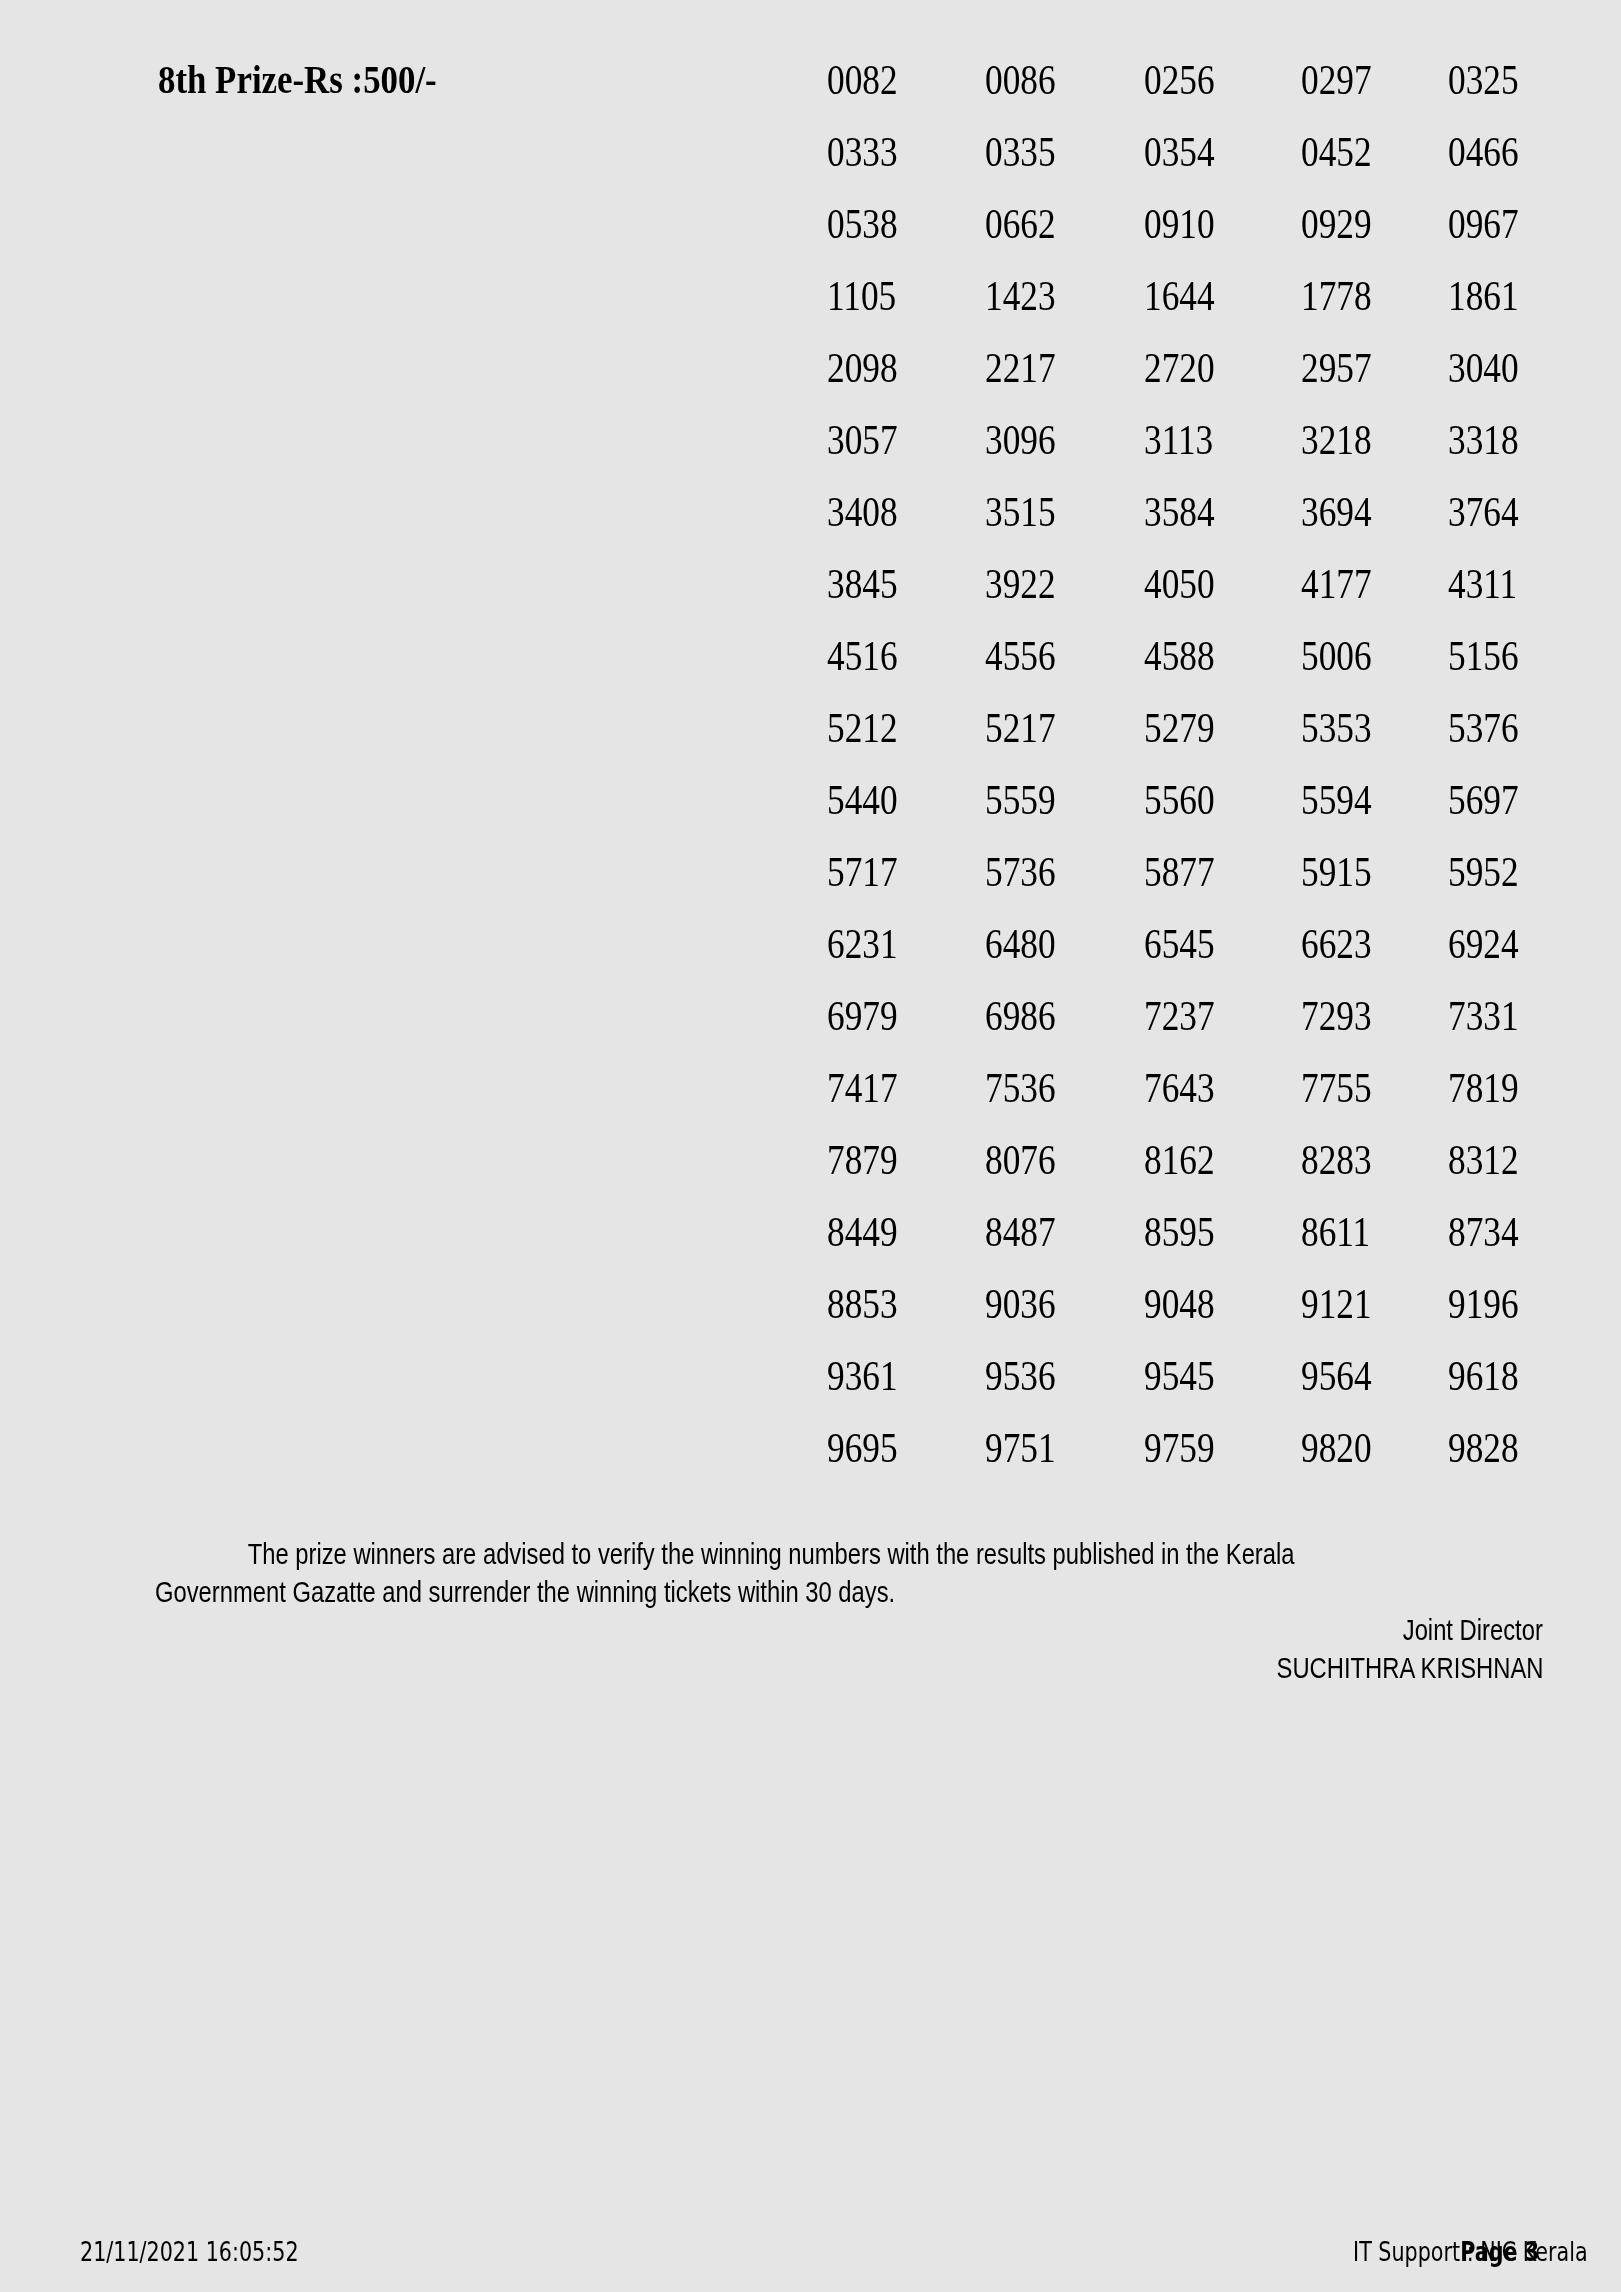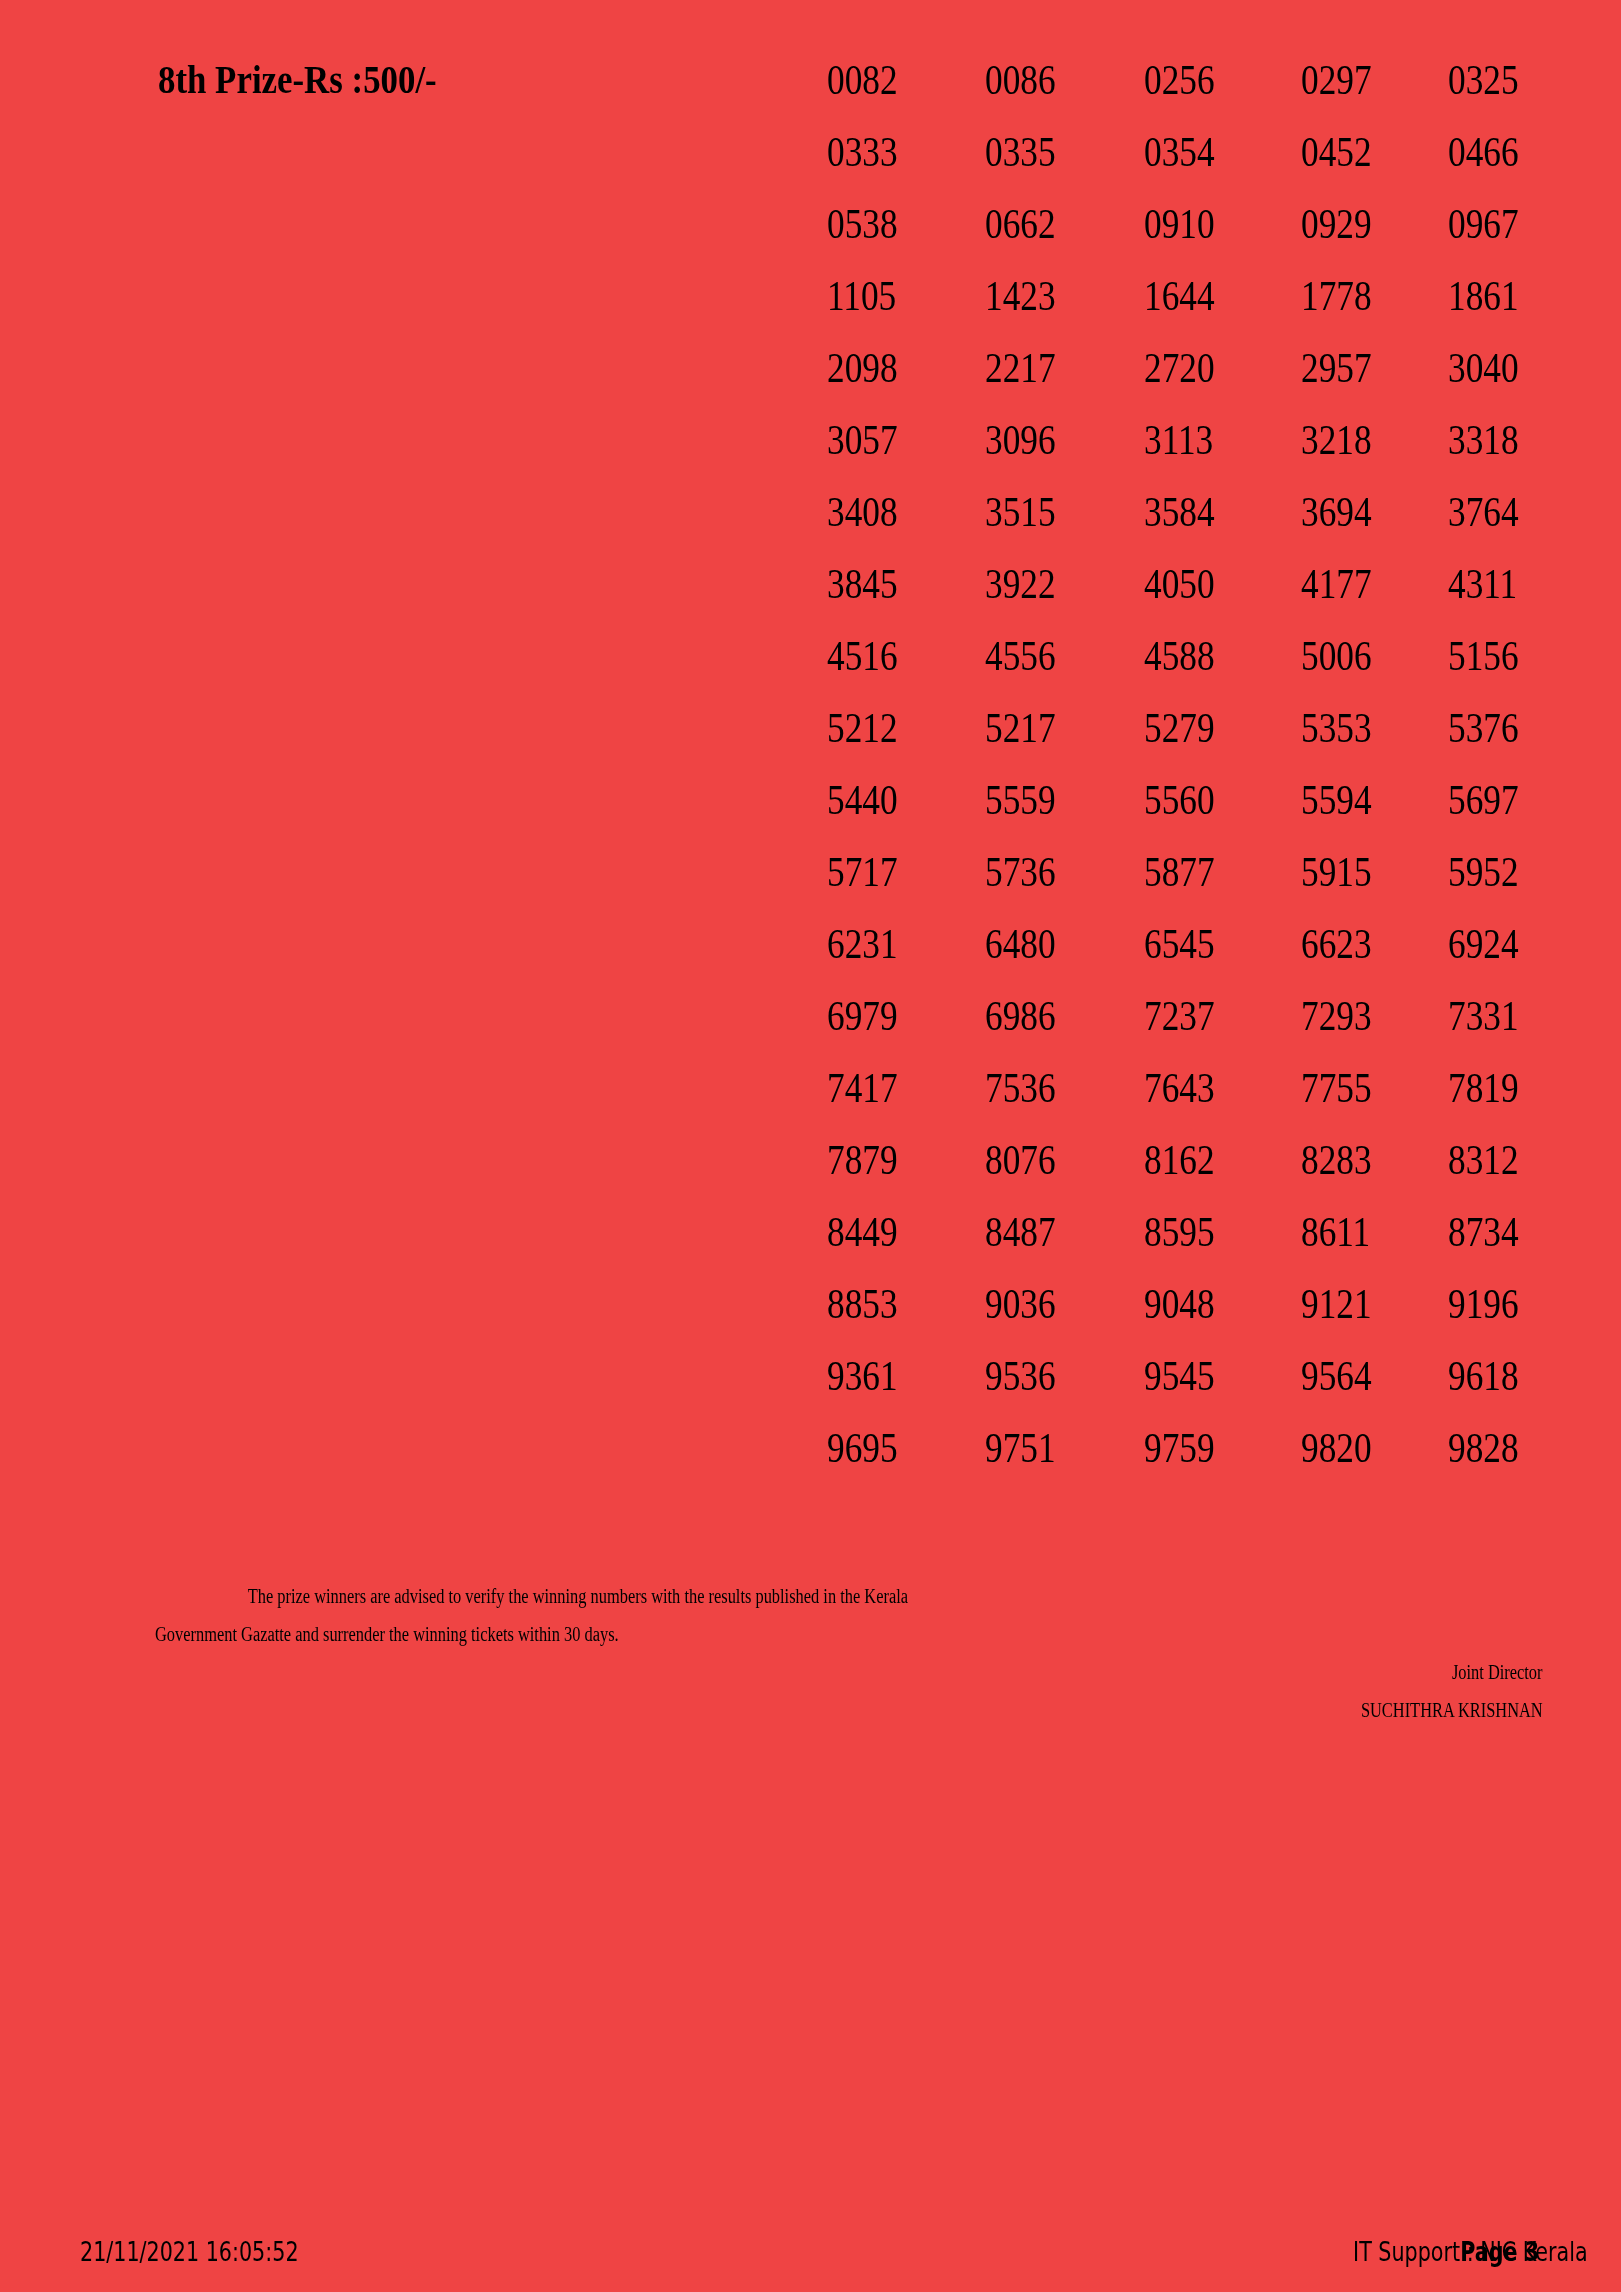--- a/index.html
+++ b/index.html
@@ -4,21 +4,21 @@
 <style>
   html, body {
     margin: 0;
     padding: 0;
     background: #ffffff;
   }
   .page {
     position: relative;
     width: 1621px;
     height: 2293px;
-    background: #ef4444;
+    background: #e5e5e5;
     color: #000000;
     overflow: hidden;
   }
 
   
   .prize-label {
     position: absolute;
     left: 158px;
     top: 59px;
     font-family: "Liberation Serif", serif;
@@ -50,24 +50,24 @@
     line-height: 43px;
     white-space: nowrap;
     transform: scaleX(0.82);
     transform-origin: 0 0;
   }
 
   
   .bottom-block {
     position: absolute;
     left: 155px;
-    top: 1577px;
+    top: 1535px;
     width: 1388px;
-    font-family: Liberation Serif, serif;
-    font-size: 20px;
+    font-family: Liberation Sans, sans-serif;
+    font-size: 29px;
     line-height: 38px;
   }
   .bottom-block .line {
     height: 38px;
     white-space: nowrap;
   }
   .bottom-block .line.right {
     text-align: right;
   }
   .cx {

